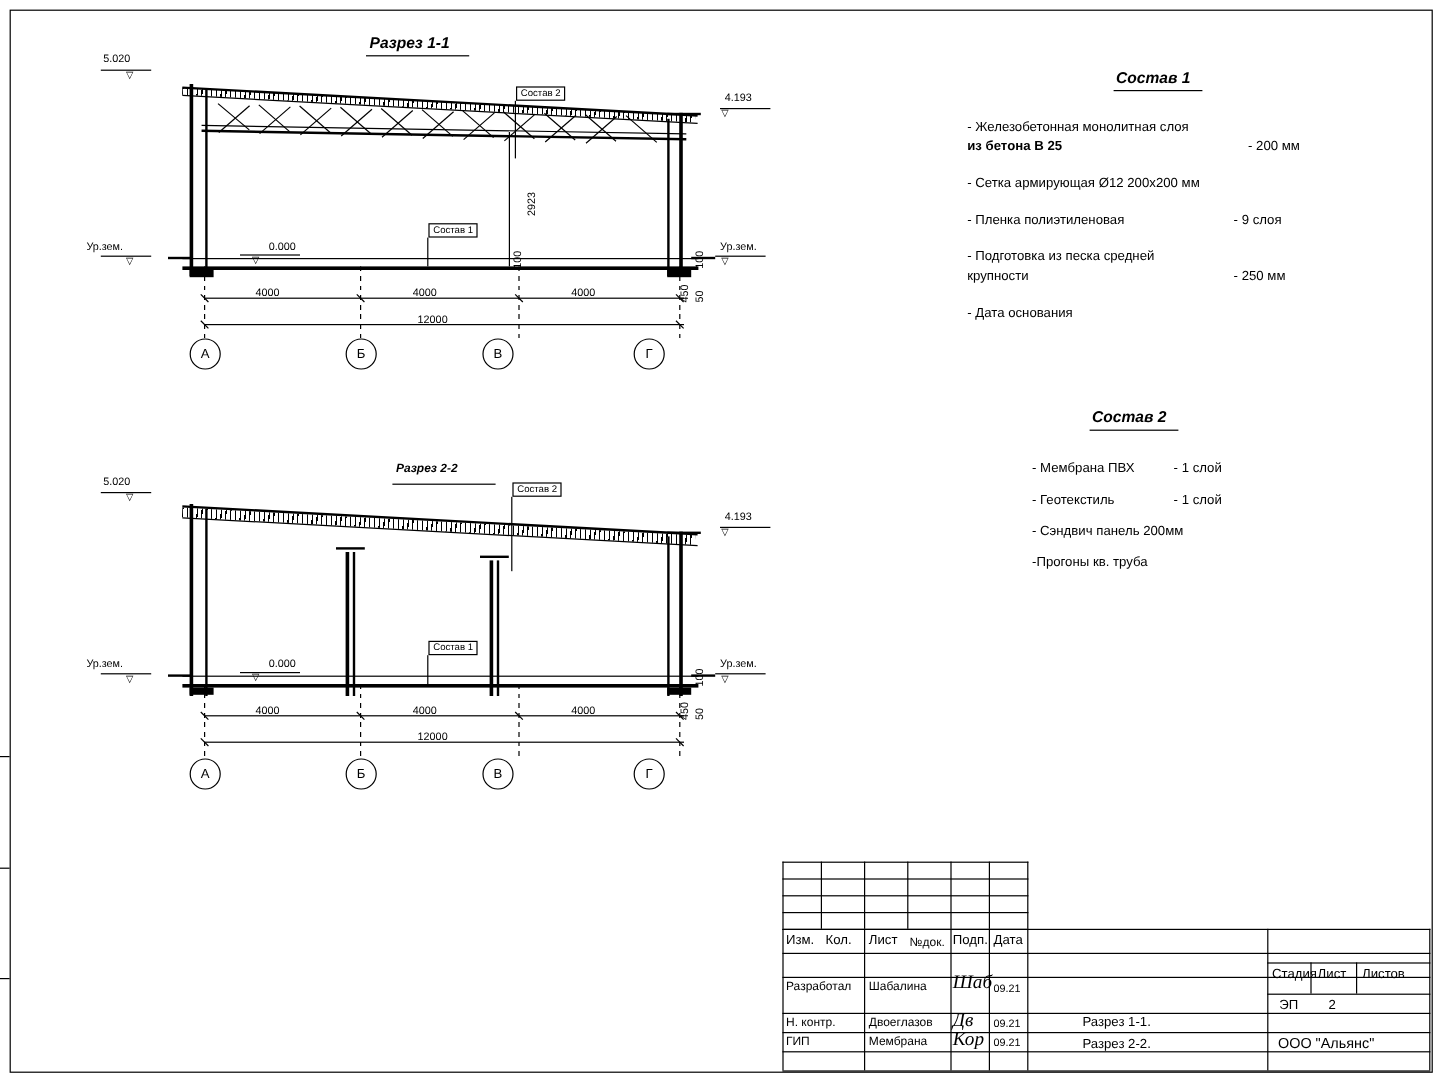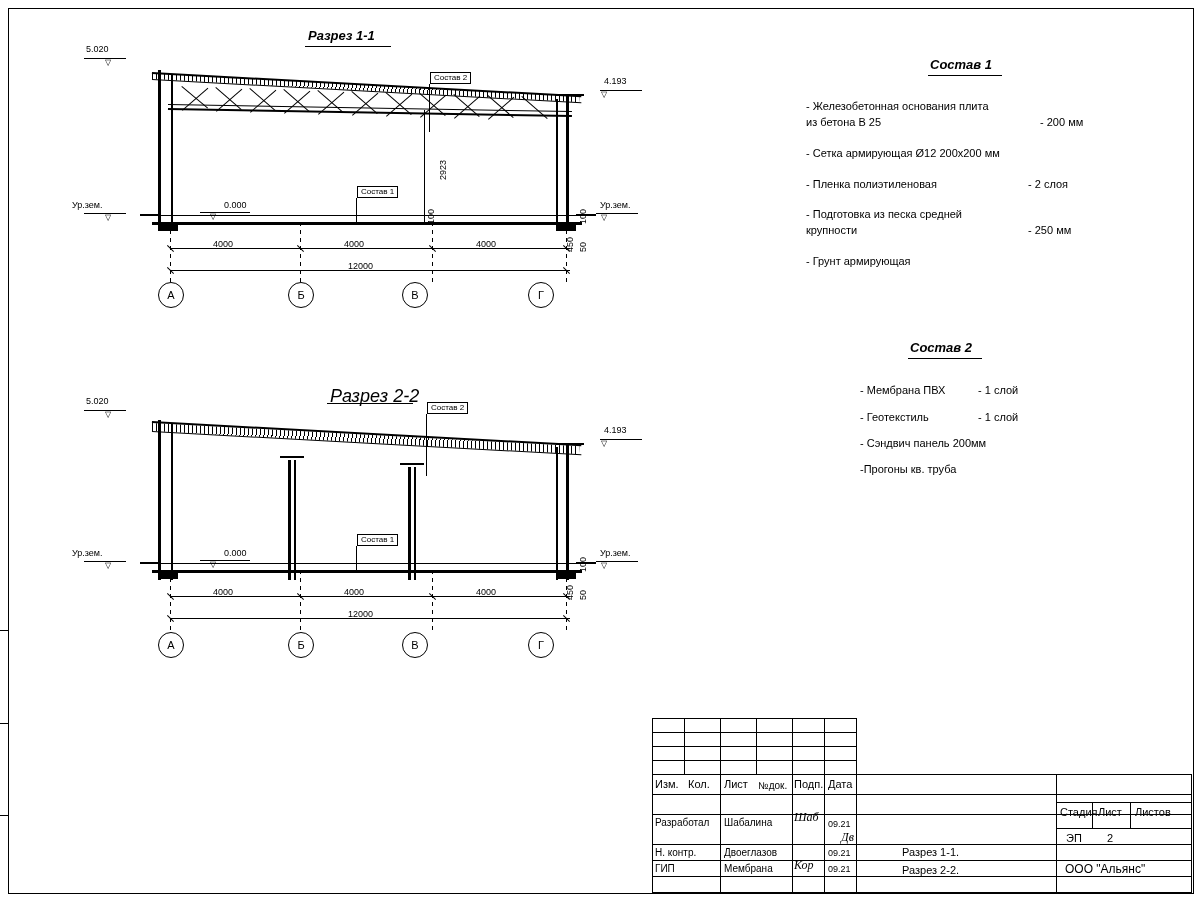--- a/index.html
+++ b/index.html
@@ -6,29 +6,29 @@
   body{width:1200px;height:900px;position:relative;overflow:hidden;
        font-family:"Liberation Sans", sans-serif; color:#000;}
   .sheet{position:absolute;inset:0;}
   .frame{position:absolute;left:8px;top:8px;width:1184px;height:884px;border:1px solid #000;}
   .abs{position:absolute;}
   .ln{position:absolute;background:#000;}
   .txt{position:absolute;white-space:nowrap;font-size:11px;line-height:1.25;}
   .txt.sm{font-size:9px;}
   .txt.xs{font-size:8px;}
   .title-it{font-style:italic;font-size:13px;font-weight:bold;}
-  .title-it2{font-style:italic;font-size:18px;font-weight:normal;}
+  .title-it2{font-style:italic;font-size:10px;font-weight:bold;}
   .vert{transform-origin:left top;}
   .circ{position:absolute;width:24px;height:24px;border:1px solid #000;border-radius:50%;
         display:flex;align-items:center;justify-content:center;font-size:11px;background:#fff;}
   .dimtick{position:absolute;width:9px;height:1px;background:#000;transform:rotate(45deg);}
   .list-row{position:absolute;font-size:11px;}
   .hatchbox{position:absolute;background:repeating-linear-gradient(90deg,#000 0 1px,transparent 1px 4px);}
   .gnd{position:absolute;height:0;border-top:2px solid #000;}
-  .sig{font-family:"Liberation Serif", serif;font-style:italic;font-size:12px;}
+  .sig{font-family:"Liberation Serif", serif;font-style:italic;font-size:16px;}
 </style>
 </head>
 <body>
 
 <div class="sheet">
   <div class="frame"></div>
 
   <div class="ln" style="left:0;top:630px;width:8px;height:1px;"></div>
   <div class="ln" style="left:0;top:723px;width:8px;height:1px;"></div>
   <div class="ln" style="left:0;top:815px;width:8px;height:1px;"></div>
@@ -213,34 +213,34 @@
   <div class="ln" style="left:432px;top:570px;width:1px;height:60px;background:repeating-linear-gradient(#000 0 4px,transparent 4px 8px);"></div>
   <div class="ln" style="left:566px;top:570px;width:1px;height:60px;background:repeating-linear-gradient(#000 0 4px,transparent 4px 8px);"></div>
   <div class="circ" style="left:158px;top:632px;">А</div>
   <div class="circ" style="left:288px;top:632px;">Б</div>
   <div class="circ" style="left:402px;top:632px;">В</div>
   <div class="circ" style="left:528px;top:632px;">Г</div>
 
   <div class="txt title-it" style="left:930px;top:57px;">Состав 1</div>
   <div class="ln" style="left:928px;top:75px;width:74px;height:1px;"></div>
 
-  <div class="list-row" style="left:806px;top:100px;">- Железобетонная  основания плита</div>
-  <div class="list-row" style="left:806px;top:116px;">  из бетона В 25</div>
+  <div class="list-row" style="left:806px;top:100px;">- Железобетонная  монолитная слоя</div>
+  <div class="list-row" style="left:806px;top:116px;font-weight:bold;">  из бетона В 25</div>
   <div class="list-row" style="left:1028px;top:116px;margin-left:12px;">- 200 мм</div>
 
   <div class="list-row" style="left:806px;top:147px;">- Сетка армирующая Ø12 200х200 мм</div>
 
   <div class="list-row" style="left:806px;top:178px;">- Пленка полиэтиленовая</div>
-  <div class="list-row" style="left:1028px;top:178px;">-  2 слоя</div>
+  <div class="list-row" style="left:1028px;top:178px;">-  9 слоя</div>
 
   <div class="list-row" style="left:806px;top:208px;">- Подготовка из песка средней</div>
   <div class="list-row" style="left:806px;top:224px;">  крупности</div>
   <div class="list-row" style="left:1028px;top:224px;">- 250 мм</div>
 
-  <div class="list-row" style="left:806px;top:255px;">- Грунт армирующая</div>
+  <div class="list-row" style="left:806px;top:255px;">- Дата основания</div>
 
   <div class="txt title-it" style="left:910px;top:340px;">Состав 2</div>
   <div class="ln" style="left:908px;top:358px;width:74px;height:1px;"></div>
 
   <div class="list-row" style="left:860px;top:384px;">- Мембрана ПВХ</div>
   <div class="list-row" style="left:978px;top:384px;">- 1 слой</div>
 
   <div class="list-row" style="left:860px;top:411px;">- Геотекстиль</div>
   <div class="list-row" style="left:978px;top:411px;">- 1 слой</div>
 
@@ -285,21 +285,21 @@
     <div class="ln" style="left:404px;top:56px;width:1px;height:118px;"></div>
     <div class="ln" style="left:539px;top:56px;width:1px;height:118px;"></div>
 
     <div class="txt sm" style="left:3px;top:99px;font-size:10px;text-align:right;">Разработал</div>
     <div class="txt sm" style="left:72px;top:99px;font-size:10px;">Шабалина</div>
     <div class="sig abs" style="left:142px;top:92px;">Шаб</div>
     <div class="txt sm" style="left:176px;top:101px;font-size:9px;">09.21</div>
 
     <div class="txt sm" style="left:3px;top:129px;font-size:10px;">Н. контр.</div>
     <div class="txt sm" style="left:72px;top:129px;font-size:10px;">Двоеглазов</div>
-    <div class="sig abs" style="left:142px;top:112px;margin-left:47px;">Дв</div>
+    <div class="sig abs" style="left:142px;top:124px;">Дв</div>
     <div class="txt sm" style="left:176px;top:130px;font-size:9px;">09.21</div>
 
     <div class="txt sm" style="left:3px;top:145px;font-size:10px;">ГИП</div>
     <div class="txt sm" style="left:72px;top:145px;font-size:10px;">Мембрана</div>
     <div class="sig abs" style="left:142px;top:140px;">Кор</div>
     <div class="txt sm" style="left:176px;top:146px;font-size:9px;">09.21</div>
 
     <div class="txt" style="left:250px;top:128px;font-size:11px;">Разрез 1-1.</div>
     <div class="txt" style="left:250px;top:146px;font-size:11px;">Разрез 2-2.</div>
 

